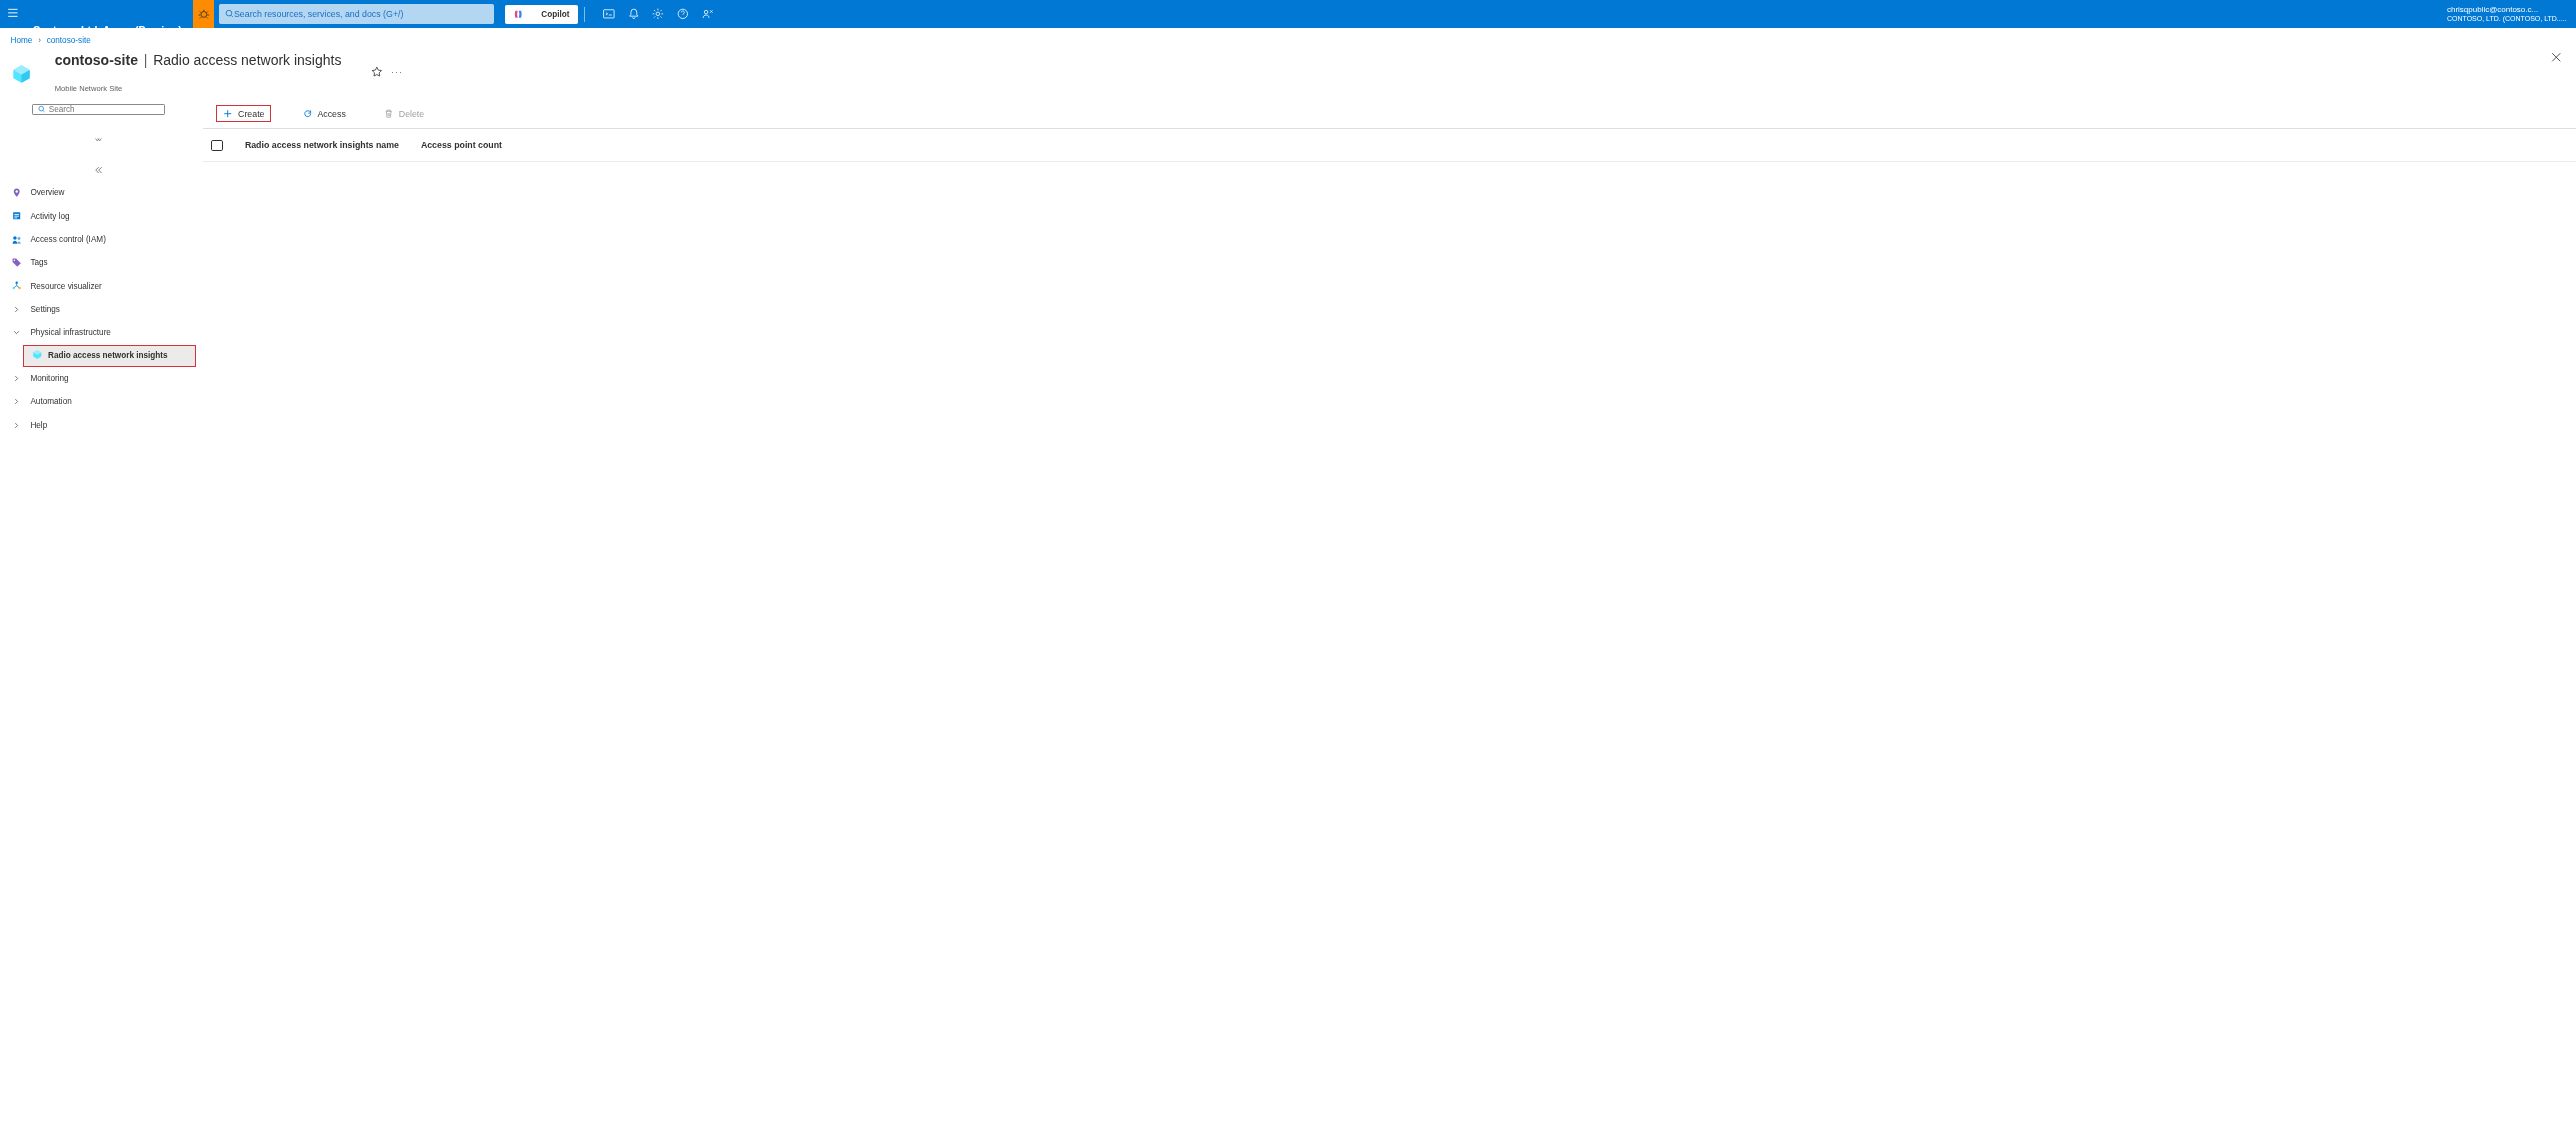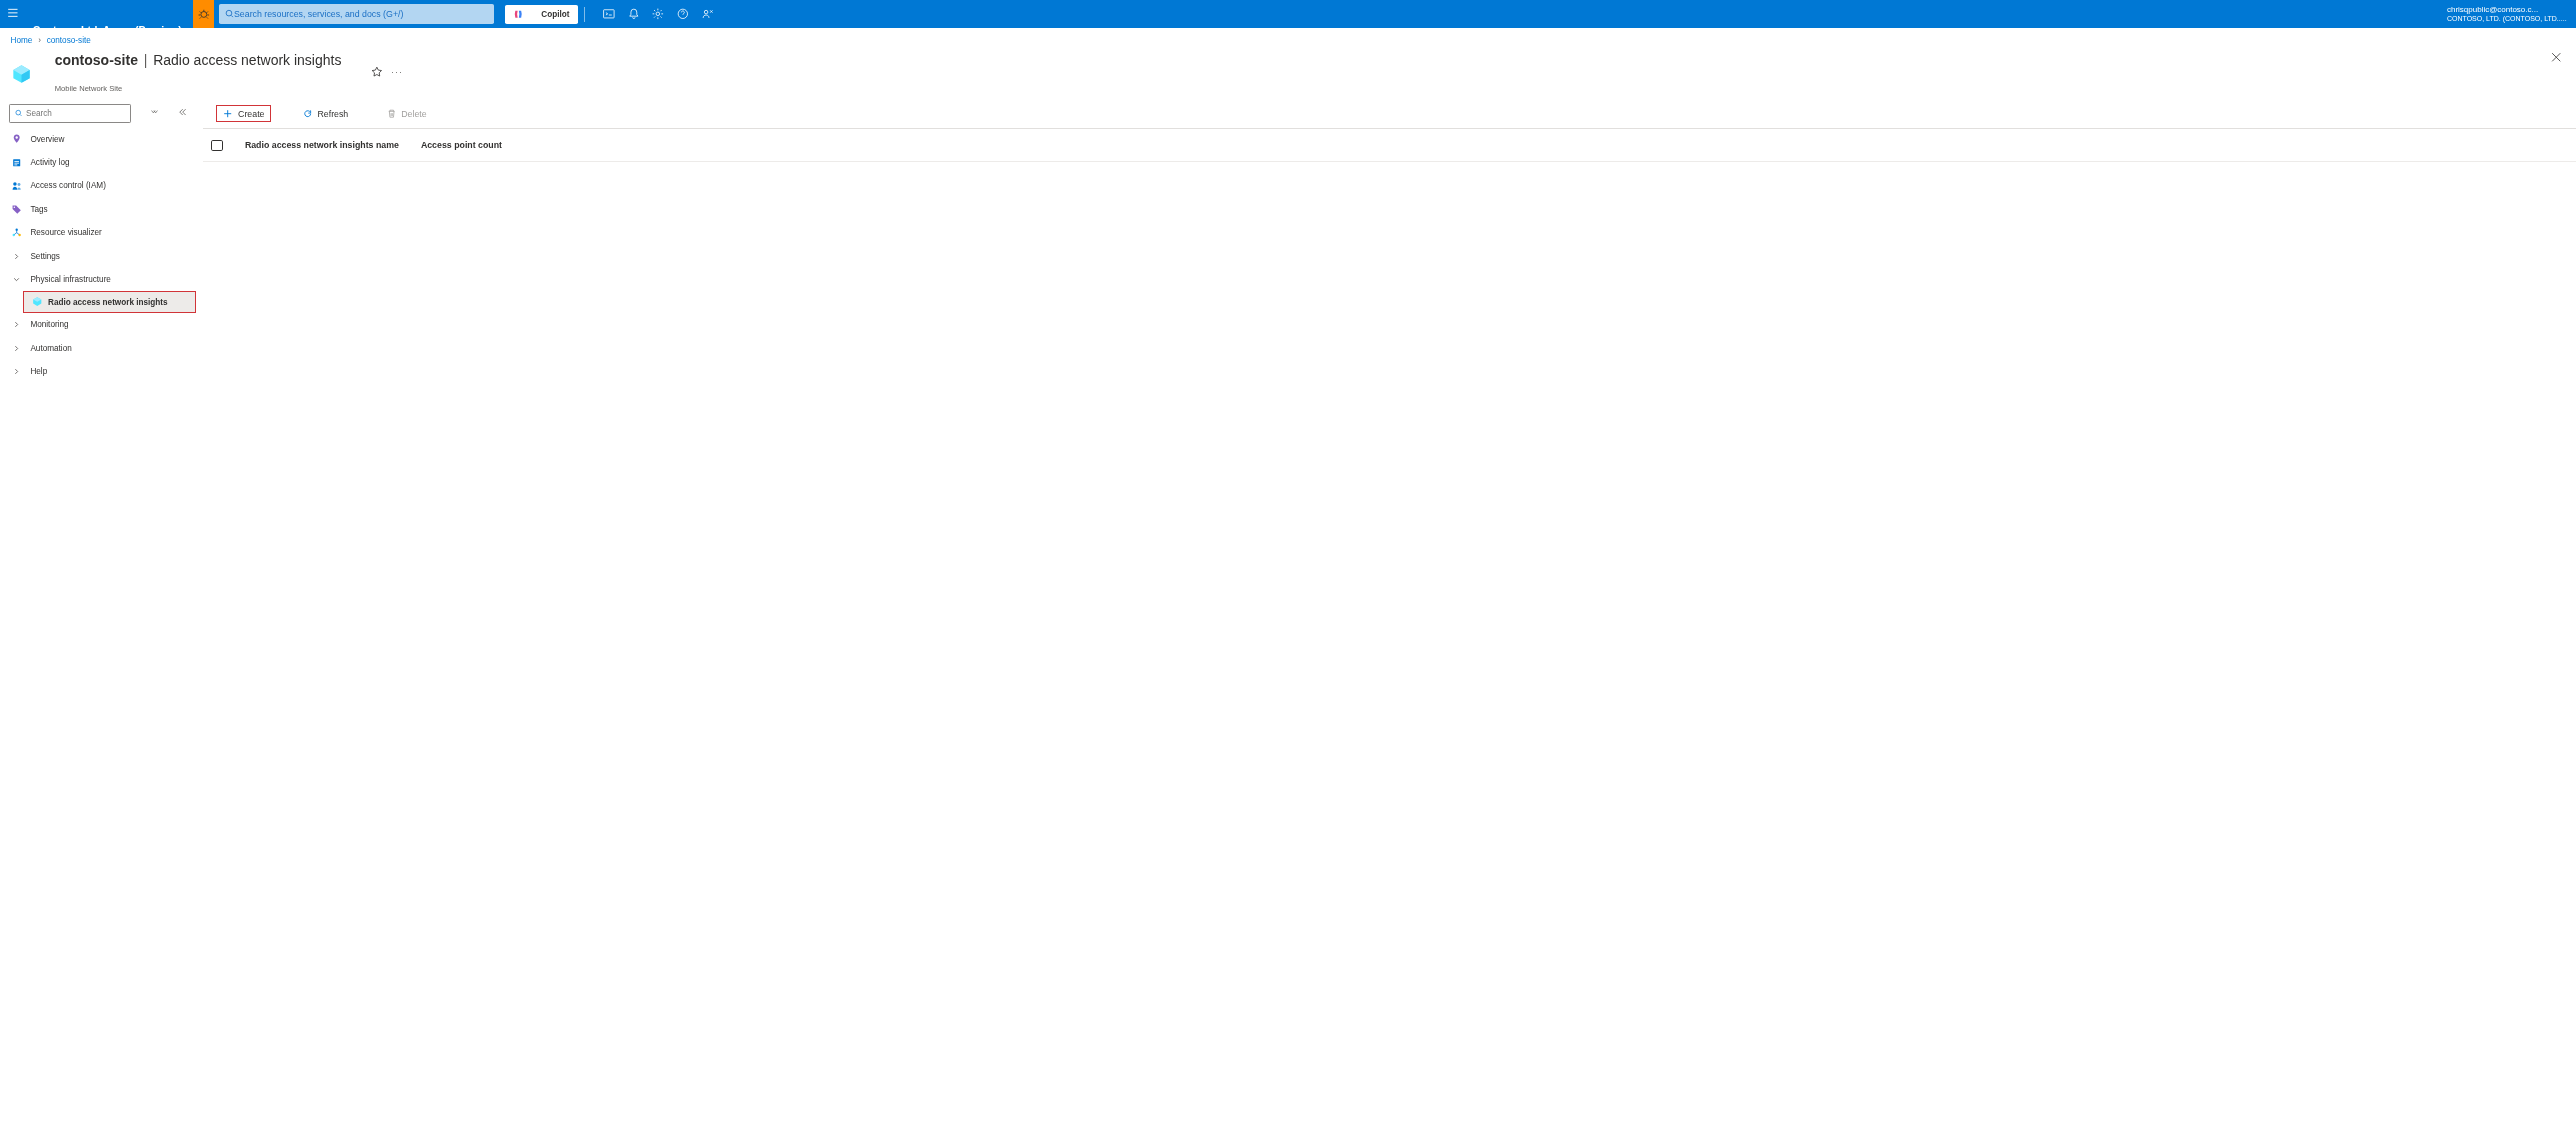--- a/index.html
+++ b/index.html
@@ -33,21 +33,21 @@
   .title-text h1 { font-size:14px; font-weight:600; display:inline; }
   .title-text .sub { font-size:14px; font-weight:400; color:#323130; }
   .title-text .subtitle { font-size:7.6px; color:#605e5c; margin-top:16px; }
   .title-sep { font-size:14px; font-weight:400; color:#605e5c; margin:0 3.5px; }
   .title-actions { display:flex; align-items:center; gap:8.2px; margin-left:15px; color:#605e5c; }
   .title-close { position:absolute; right:13px; top:3.5px; width:11.7px; height:11.7px; }
 
   
   .body { display:flex; }
   .sidebar { width:196px; flex:0 0 196px; border-right:0px; padding-top:8.2px; }
-  .side-search-row { display:flex; align-items:center; gap:20px; padding:0 8.2px 4.7px 9.4px; }
+  .side-search-row { display:flex; align-items:center; gap:20px; padding:0 8.2px 4.7px 9.4px;flex-direction:column; }
   .side-search { height:19px; border:0.6px solid #8a8886; border-radius:1.2px; display:flex; align-items:center; padding:0 4.7px; flex:1; }
   .side-search input { border:none; outline:none; width:100%; font-size:8.2px; }
   .side-search svg { margin-right:3.5px; }
   .chev-small { color:#605e5c; }
 
   .nav-item { display:flex; align-items:center; gap:8.2px; padding:3.5px 5.9px 3.5px 11.7px; height:23.4px; cursor:pointer; font-size:8.2px; color:#323130; }
   .nav-item .icon { width:10.5px; height:10.5px; flex:0 0 10.5px; display:flex; align-items:center; justify-content:center; }
   .nav-item.exp > .icon svg { stroke:#605e5c; }
   .nav-sub { padding-left: 23.4px; }
   .nav-sub-item { display:flex; align-items:center; gap:5.9px; padding:4.7px 5.9px 4.7px 8.2px; font-size:8.2px; cursor:pointer; }
@@ -321,21 +321,21 @@
             </svg>
         </span>
         <span>Create</span>
       </div>
       <div class="tb-btn">
         <span class="ic blue">
           <svg width="9.4" height="9.4" viewBox="0 0 16 16">
               <path d="M13 8a5 5 0 11-2-4l2-1v4h-4" fill="none" stroke="#0078d4" stroke-width="1.5"></path>
             </svg>
         </span>
-        <span>Refresh</span>
+        <span>Access</span>
       </div>
       <div class="tb-btn disabled">
         <span class="ic">
           <svg width="9.4" height="9.4" viewBox="0 0 16 16">
               <path d="M3 4h10M5 4V2h6v2M4 4l1 10h6l1-10M7 7v5M9 7v5" fill="none" stroke="#a19f9d" stroke-width="1.3"></path>
             </svg>
         </span>
         <span>Delete</span>
       </div>
     </div>

